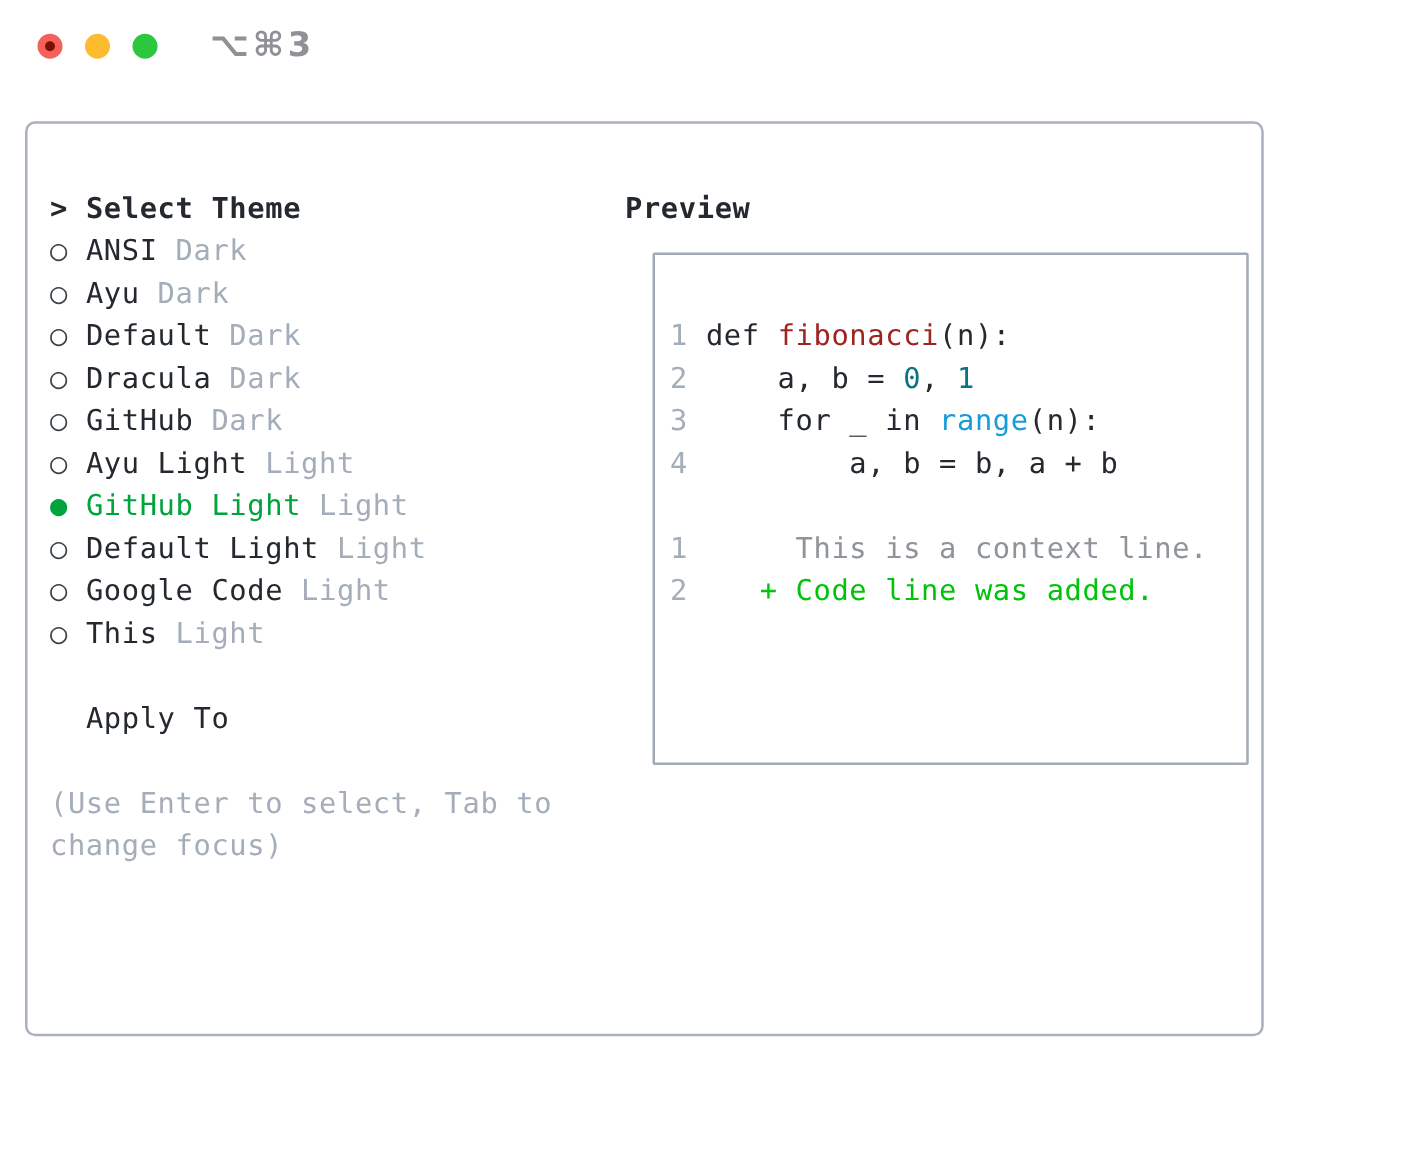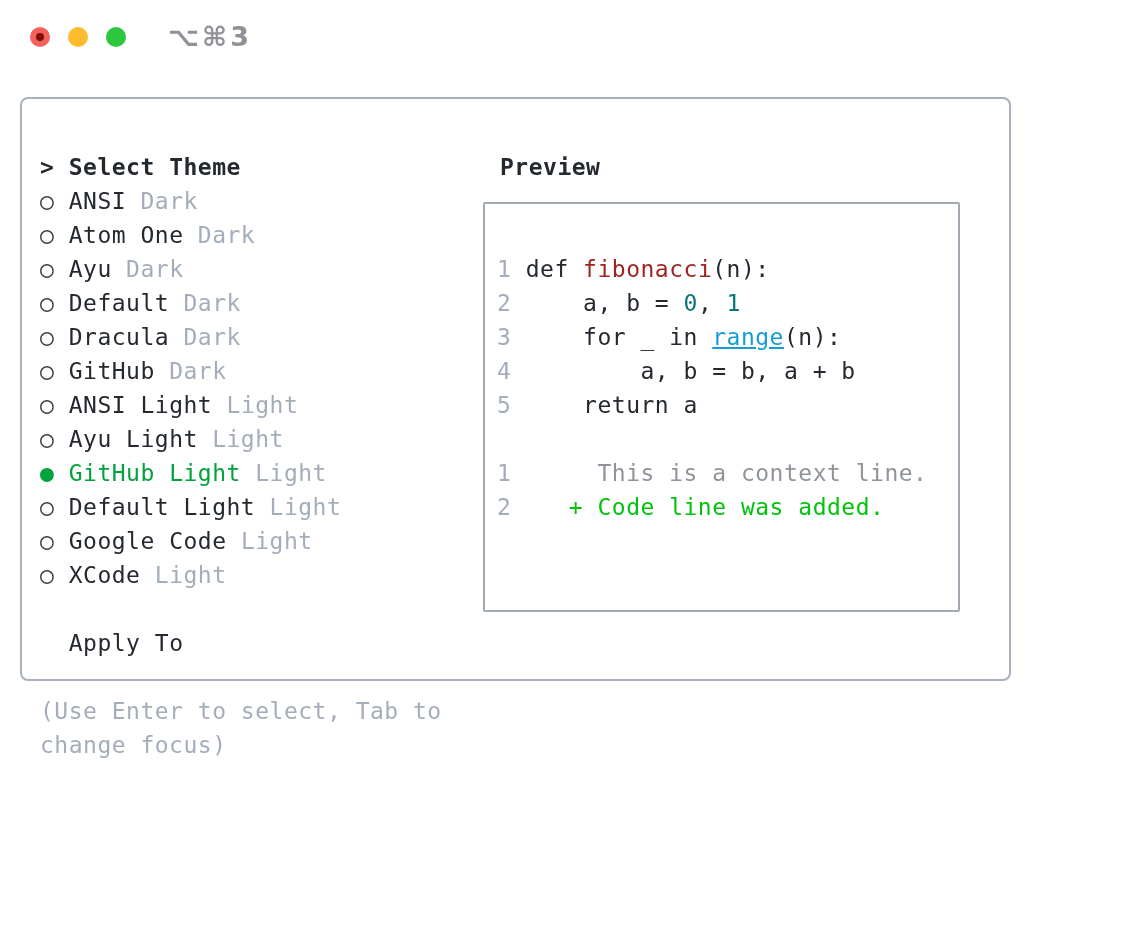--- a/index.html
+++ b/index.html
@@ -21,50 +21,50 @@
   .tl-min{left:68px;background:var(--traffic_yellow);}
   .tl-zoom{left:106px;background:var(--traffic_green);}
   .win-title{
     position:absolute;left:168px;top:22px;
     font-family:"DejaVu Sans","Liberation Sans",sans-serif;
     font-weight:700;font-size:27px;line-height:30px;
     color:var(--title_gray);letter-spacing:3px;
   }
   
   .panel{
-    position:absolute;left:20px;top:97px;width:991px;height:584px;
+    position:absolute;left:20px;top:97px;width:991px;height:732px;
     border:2px solid var(--panel_border);border-radius:8px;
     box-sizing:border-box;background:#ffffff;
   }
   .line{
     height:34px;line-height:34px;white-space:pre;
     font-size:23px;letter-spacing:0.5px;color:var(--text_dark);
   }
   .left-col{position:absolute;left:18px;top:51px;}
   .right-head{position:absolute;left:478px;top:51px;text-align:center;}
   .bold{font-weight:700;}
   .t-dark{color:var(--text_dark);}
   .t-muted{color:var(--muted_gray);}
   .t-green{color:var(--select_green);}
   .radio{color:var(--ring_dark);}
   .radio.selected{color:var(--select_green);}
   .caret{color:var(--text_dark);font-weight:700;}
   
   .preview-box{
-    position:absolute;left:461px;top:103px;width:477px;height:410px;
+    position:absolute;left:500px;top:103px;width:477px;height:410px;
     border:2px solid var(--box_border);border-radius:2px;
     box-sizing:border-box;background:#ffffff;
     padding:48px 0 0 12px;
   }
   .diff-group{margin-top:34px;}
   .c-linenum{color:var(--linenum_gray);}
   .c-plain{color:var(--text_dark);}
   .c-func{color:var(--func_red);}
   .c-number{color:var(--num_teal);}
-  .c-builtin{color:var(--builtin_blue);text-decoration:underline;}
+  .c-builtin{color:var(--builtin_blue);}
   .c-ctx{color:var(--ctx_gray);}
   .c-del{color:var(--del_red);}
   .c-add{color:var(--add_green);}
 </style>
 </head>
 <body>
 
 <div class="screen">
 
   <div class="traffic tl-close">
@@ -74,31 +74,29 @@
   <div class="traffic tl-zoom"></div>
   <div class="win-title">⌥⌘3</div>
 
   <div class="panel">
 
     <div class="left-col">
       <div class="line bold"><span class="caret">&gt; </span><span>Select Theme</span></div>
 
       <div>
           <div class="line"><span class="radio">○ </span><span class="t-dark">ANSI</span><span class="t-muted"> Dark</span></div>
-          <div class="line"><span class="radio">○ </span><span class="t-dark">Atom One</span><span class="t-muted"> Dark</span></div>
           <div class="line"><span class="radio">○ </span><span class="t-dark">Ayu</span><span class="t-muted"> Dark</span></div>
           <div class="line"><span class="radio">○ </span><span class="t-dark">Default</span><span class="t-muted"> Dark</span></div>
           <div class="line"><span class="radio">○ </span><span class="t-dark">Dracula</span><span class="t-muted"> Dark</span></div>
           <div class="line"><span class="radio">○ </span><span class="t-dark">GitHub</span><span class="t-muted"> Dark</span></div>
-          <div class="line"><span class="radio">○ </span><span class="t-dark">ANSI Light</span><span class="t-muted"> Light</span></div>
           <div class="line"><span class="radio">○ </span><span class="t-dark">Ayu Light</span><span class="t-muted"> Light</span></div>
           <div class="line"><span class="radio selected">● </span><span class="t-green">GitHub Light</span><span class="t-muted"> Light</span></div>
           <div class="line"><span class="radio">○ </span><span class="t-dark">Default Light</span><span class="t-muted"> Light</span></div>
           <div class="line"><span class="radio">○ </span><span class="t-dark">Google Code</span><span class="t-muted"> Light</span></div>
-          <div class="line"><span class="radio">○ </span><span class="t-dark">XCode</span><span class="t-muted"> Light</span></div>
+          <div class="line"><span class="radio">○ </span><span class="t-dark">This</span><span class="t-muted"> Light</span></div>
         </div>
 
       <div class="line"></div>
 
       <div class="line"><span>  </span><span>Apply To</span></div>
 
 
       <div class="line"></div>
 
       <div class="line t-muted">(Use Enter to select, Tab to</div>
@@ -106,21 +104,20 @@
     </div>
 
     <div class="right-head line bold">Preview</div>
 
     <div class="preview-box">
       <div>
           <div class="line"><span class="c-linenum">1</span><span class="c-plain"> def </span><span class="c-func">fibonacci</span><span class="c-plain">(n):</span></div>
           <div class="line"><span class="c-linenum">2</span><span class="c-plain">     a, b = </span><span class="c-number">0</span><span class="c-plain">, </span><span class="c-number">1</span></div>
           <div class="line"><span class="c-linenum">3</span><span class="c-plain">     for _ in </span><span class="c-builtin">range</span><span class="c-plain">(n):</span></div>
           <div class="line"><span class="c-linenum">4</span><span class="c-plain">         a, b = b, a + b</span></div>
-          <div class="line"><span class="c-linenum">5</span><span class="c-plain">     return a</span></div>
         </div>
       <div class="diff-group">
           <div class="line"><span class="c-linenum">1</span><span class="c-ctx">      This is a context line.</span></div>
           <div class="line"><span class="c-linenum">2</span><span class="c-add">    + Code line was added.</span></div>
         </div>
     </div>
 
   </div>
 </div>
 

